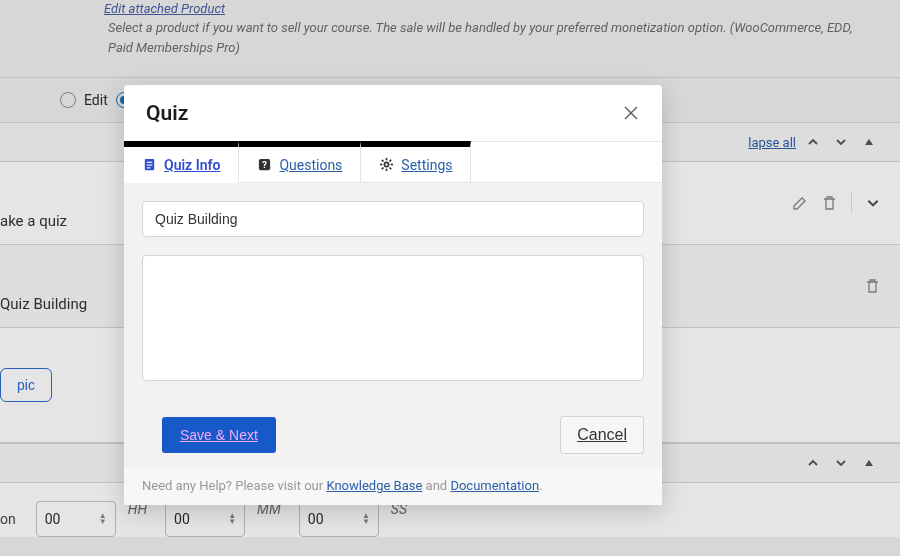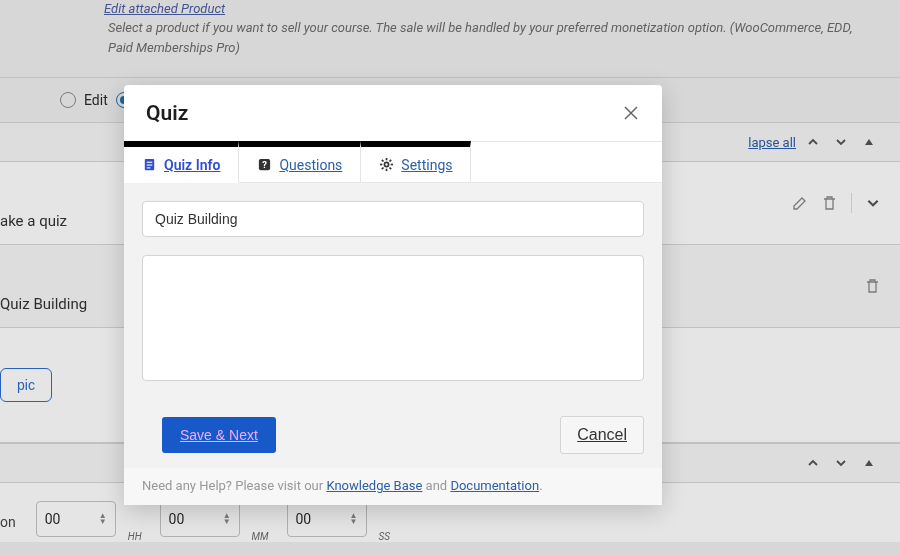--- a/index.html
+++ b/index.html
@@ -88,21 +88,21 @@
     padding: 8px 16px; border-radius: 6px; background: #fff;
     font-size: 14px; font-weight: 500;
   }
   .bg .time-row {
     display: flex; align-items: flex-end; gap: 18px;
     padding: 24px 0 0 0;
     border-bottom: 1px solid #d7d7d7;
     background: #fff;
   }
   .bg .time-row .tcol { display: flex; flex-direction: row; align-items: flex-start; gap: 12px; }
-  .bg .time-row .tlabel { font-style: italic; color: #6d6d6d; font-size: 10px; margin-top: 30px; }
+  .bg .time-row .tlabel { font-style: italic; color: #6d6d6d; font-size: 14px; }
   .bg .spinner {
     border: 1px solid #c3c4c7; border-radius: 4px; width: 80px; height: 36px;
     display: flex; align-items: center; justify-content: space-between;
     padding: 0 8px; background: #fff;
   }
   .bg .spinner .updn { display: flex; flex-direction: column; line-height: 6px; font-size: 8px; color: #888; }
   .bg .bottom-toolbar {
     display: flex; justify-content: flex-end; align-items: center;
     padding: 8px 20px; gap: 6px;
     border-top: 1px solid #d7d7d7;

